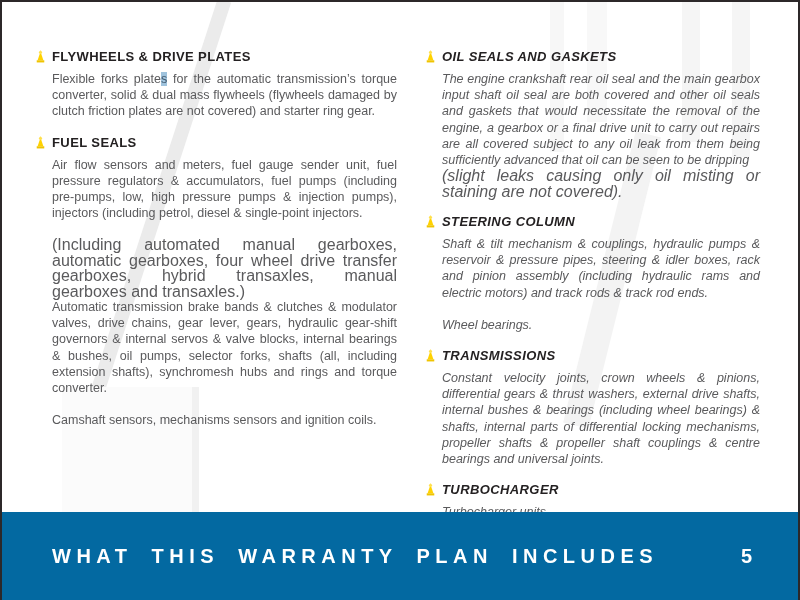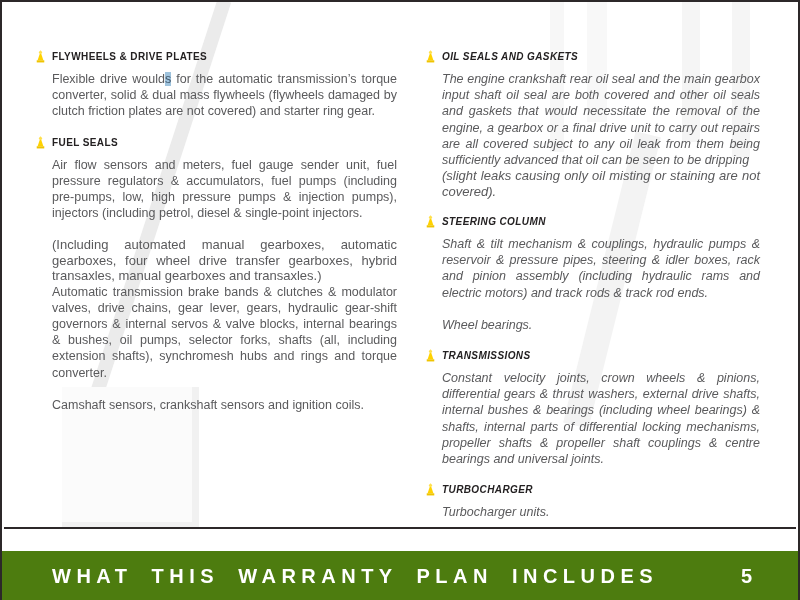--- a/index.html
+++ b/index.html
@@ -21,36 +21,36 @@
 
   .columns{position:absolute;left:0;top:48px;width:100%;z-index:2;}
   .col{position:absolute;top:0;}
   .col-left{left:50px;width:345px;}
   .col-right{left:440px;width:318px;font-style:italic;}
 
   .sec{position:relative;margin:0 0 16px 0;}
   .sec-head{position:relative;margin:0 0 7px 0;}
   .jack{position:absolute;left:-16px;top:0px;line-height:0;}
   .sec-title{
-    margin:0;font-size:10px;font-weight:700;letter-spacing:0.4px;
+    margin:0;font-size:13px;font-weight:700;letter-spacing:0.4px;
     color:#242122;line-height:14px;
   }
   .sec-body p.para{
     margin:0;font-size:12.5px;line-height:16.2px;color:#5a5a5c;
     text-align:justify;
   }
   .sec-body p + p{margin-top:6px;}
-  .sec-body p.small{font-size:13px;line-height:15.4px;}
+  .sec-body p.small{font-size:16px;line-height:15.4px;}
   .sec-body p + p.small{margin-top:0;}
   .sel{background:#9fc3dd;color:#41576b;}
 
   .page-bottom-line{position:absolute;left:2px;right:2px;top:525px;height:2px;background:#2c2829;z-index:3;}
 
   .footer{
-    position:absolute;left:0;right:0;bottom:0;height:49px;background:#4d7c0f;z-index:4;
+    position:absolute;left:0;right:0;bottom:0;height:88px;background:#0369a1;z-index:4;
   }
   .footer-title{
     position:absolute;left:50px;top:50%;transform:translateY(-50%);
     color:#ffffff;font-size:20px;font-weight:700;letter-spacing:5.5px;word-spacing:8px;white-space:nowrap;
   }
   .footer-page{
     position:absolute;right:46px;top:50%;transform:translateY(-50%);
     color:#ffffff;font-size:20px;font-weight:700;
   }
 </style>
@@ -74,21 +74,21 @@
       <span class="jack">
         <svg width="9" height="13" viewBox="0 0 10 14" aria-hidden="true">
           <path d="M5 0 L7 2.2 L5.9 4.2 L4.1 4.2 L3 2.2 Z" fill="#ffe04d"></path>
           <path d="M4.1 4.2 L5.9 4.2 L8.2 11.2 L1.8 11.2 Z" fill="#ffd200"></path>
           <path d="M0.8 11.2 L9.2 11.2 L9.2 13.6 L0.8 13.6 Z" fill="#f0c400"></path>
         </svg>
       </span>
       <h3 class="sec-title">FLYWHEELS &amp; DRIVE PLATES</h3>
     </div>
     <div class="sec-body">
-            <p class="para"><span>Flexible drive would</span><span class="sel">s</span><span> for the automatic transmission’s torque converter, solid &amp; dual mass flywheels (flywheels damaged by clutch friction plates are not covered) and starter ring gear.</span></p>
+            <p class="para"><span>Flexible forks plate</span><span class="sel">s</span><span> for the automatic transmission’s torque converter, solid &amp; dual mass flywheels (flywheels damaged by clutch friction plates are not covered) and starter ring gear.</span></p>
           </div>
   </section>
 
   <section class="sec">
     <div class="sec-head">
       <span class="jack">
         <svg width="9" height="13" viewBox="0 0 10 14" aria-hidden="true">
           <path d="M5 0 L7 2.2 L5.9 4.2 L4.1 4.2 L3 2.2 Z" fill="#ffe04d"></path>
           <path d="M4.1 4.2 L5.9 4.2 L8.2 11.2 L1.8 11.2 Z" fill="#ffd200"></path>
           <path d="M0.8 11.2 L9.2 11.2 L9.2 13.6 L0.8 13.6 Z" fill="#f0c400"></path>
@@ -103,21 +103,21 @@
 
   <section class="sec">
     <div class="sec-body">
             <p class="para small">(Including automated manual gearboxes, automatic gearboxes, four wheel drive transfer gearboxes, hybrid transaxles, manual gearboxes and transaxles.)</p>
             <p class="para">Automatic transmission brake bands &amp; clutches &amp; modulator valves, drive chains, gear lever, gears, hydraulic gear-shift governors &amp; internal servos &amp; valve blocks, internal bearings &amp; bushes, oil pumps, selector forks, shafts (all, including extension shafts), synchromesh hubs and rings and torque converter.</p>
           </div>
   </section>
 
   <section class="sec">
     <div class="sec-body">
-            <p class="para">Camshaft sensors, crankshaft sensors and ignition coils.</p>
+            <p class="para">Camshaft sensors, mechanisms sensors and ignition coils.</p>
           </div>
   </section>
 </div>
     <div class="col col-right">
   <section class="sec">
     <div class="sec-head">
       <span class="jack">
         <svg width="9" height="13" viewBox="0 0 10 14" aria-hidden="true">
           <path d="M5 0 L7 2.2 L5.9 4.2 L4.1 4.2 L3 2.2 Z" fill="#ffe04d"></path>
           <path d="M4.1 4.2 L5.9 4.2 L8.2 11.2 L1.8 11.2 Z" fill="#ffd200"></path>

